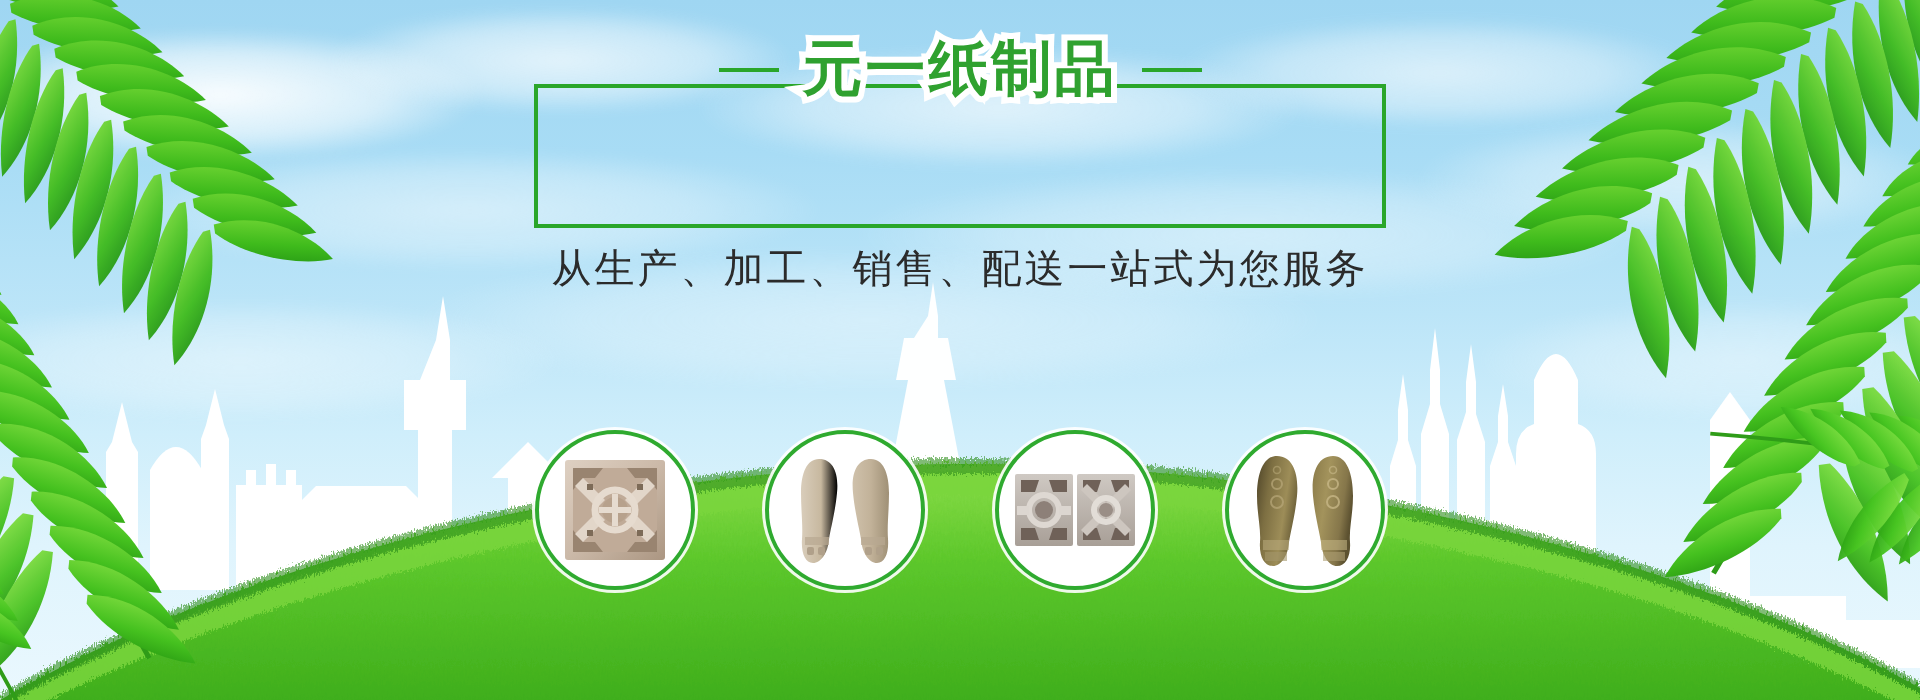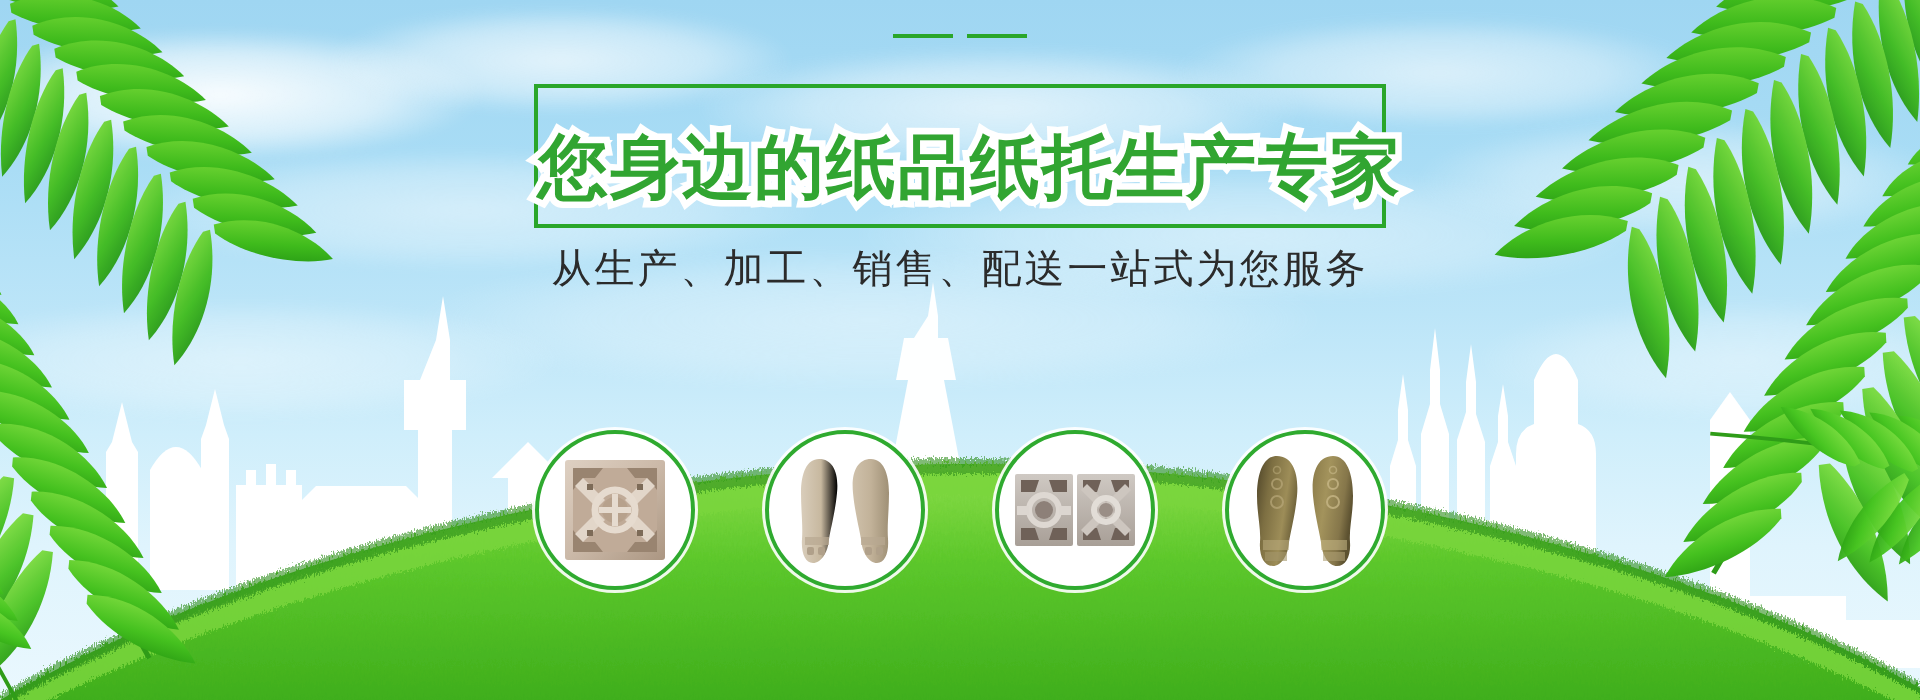--- a/index.html
+++ b/index.html
@@ -529,24 +529,24 @@
       </g>
     </svg>
   </div>
 
   <div class="text-block">
 
     <div class="frame">
 
       <div class="headline-row">
         <span class="rule rule-l"></span>
+        <span class="headline">元一纸制品</span>
         <span class="rule rule-r"></span>
       </div>
 
-      <div class="subhead">您身边的纸品纸托生产专家</div>
     </div>
 
     <div class="tagline">从生产、加工、销售、配送一站式为您服务</div>
   </div>
 
   <div class="products">
 
     <div class="pc">
       <span class="sr">方形纸浆托盘</span>
       <svg width="108" height="108" viewBox="0 0 108 108">

